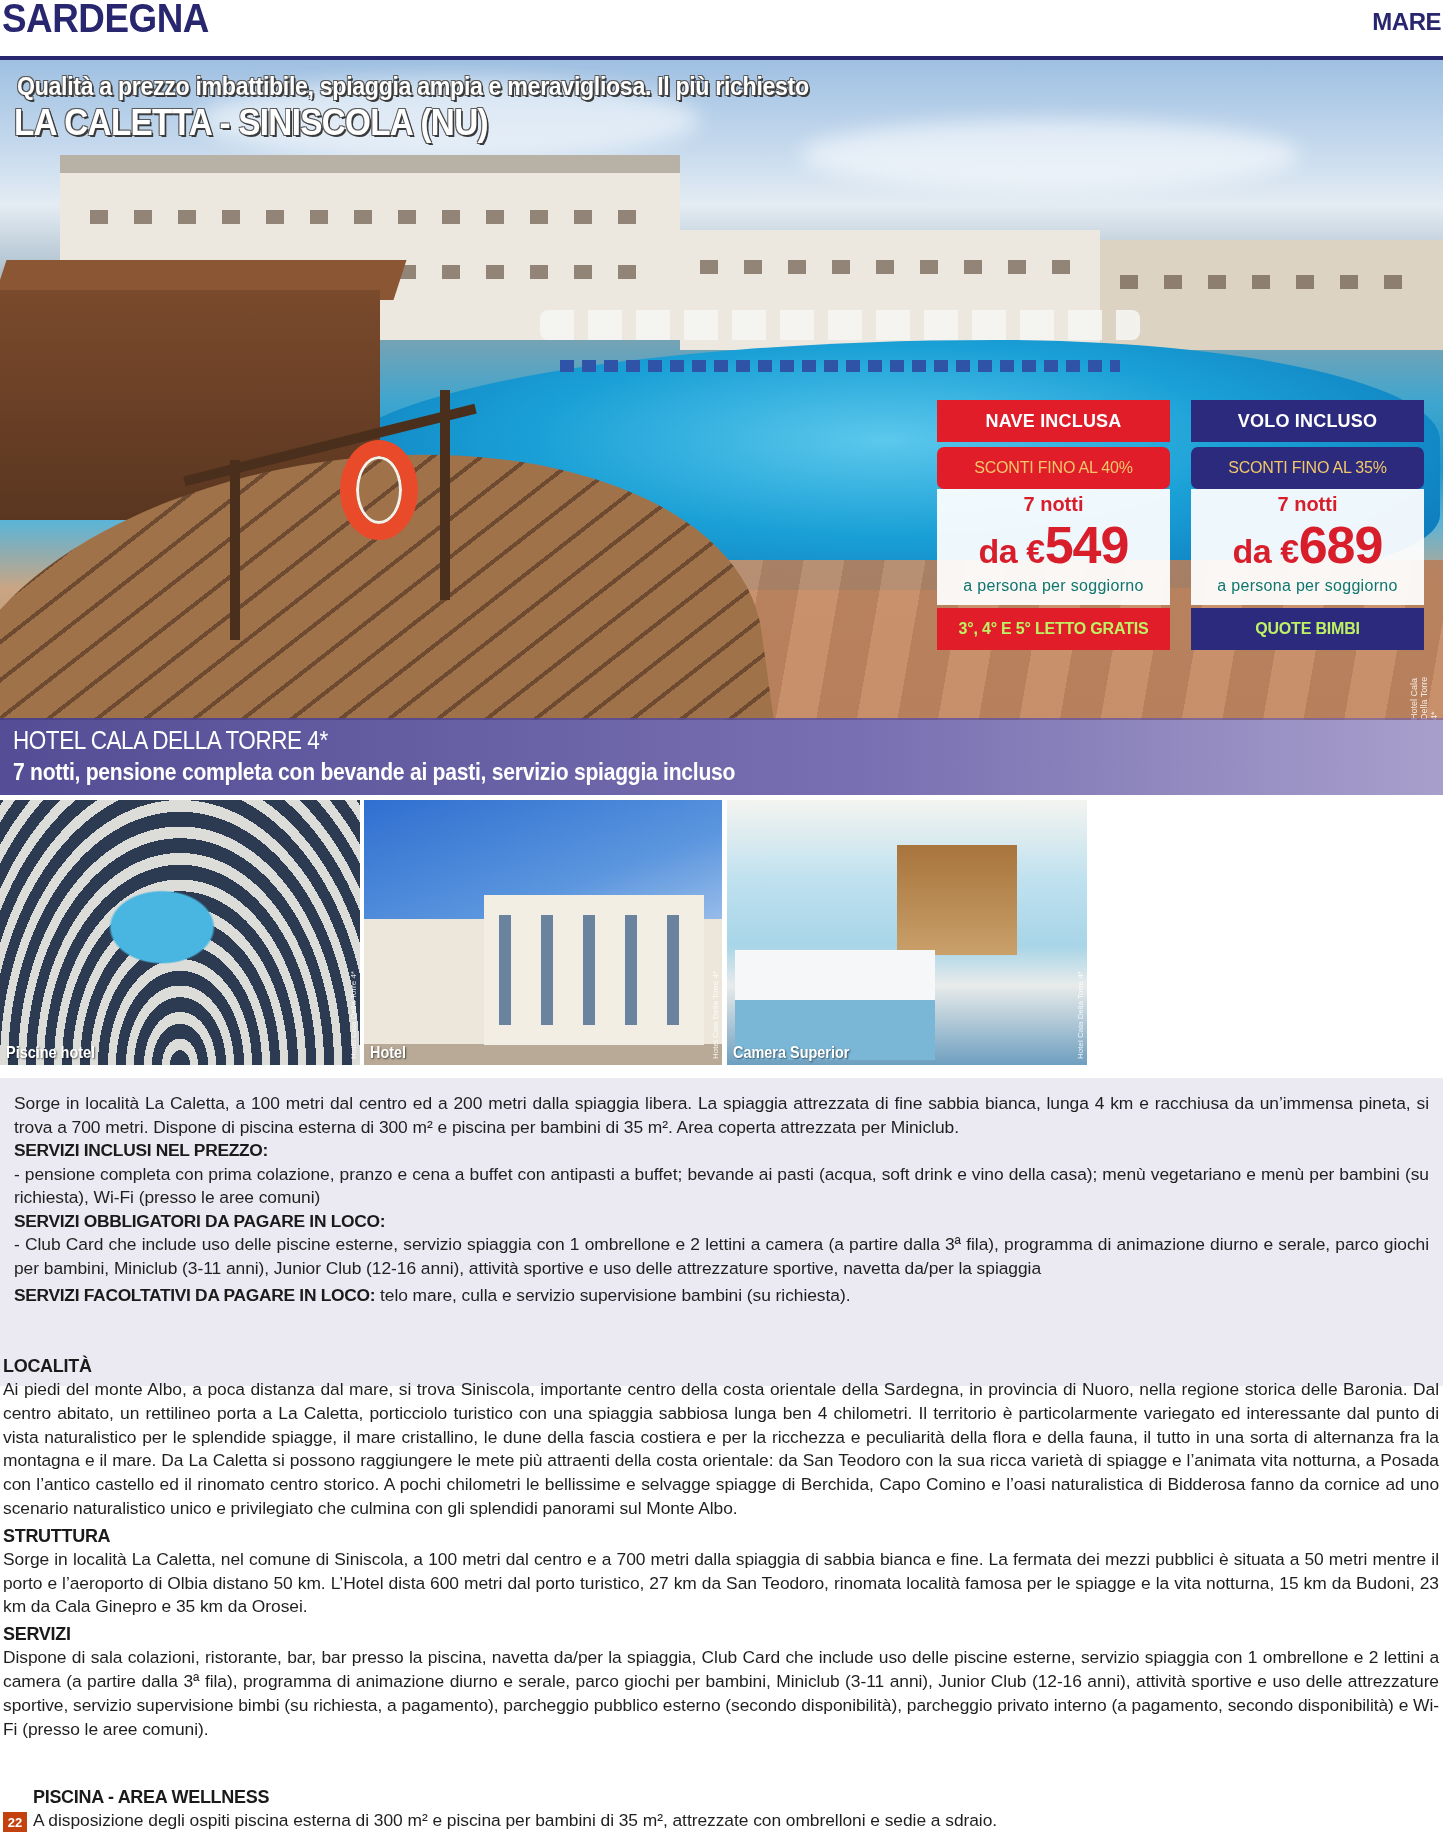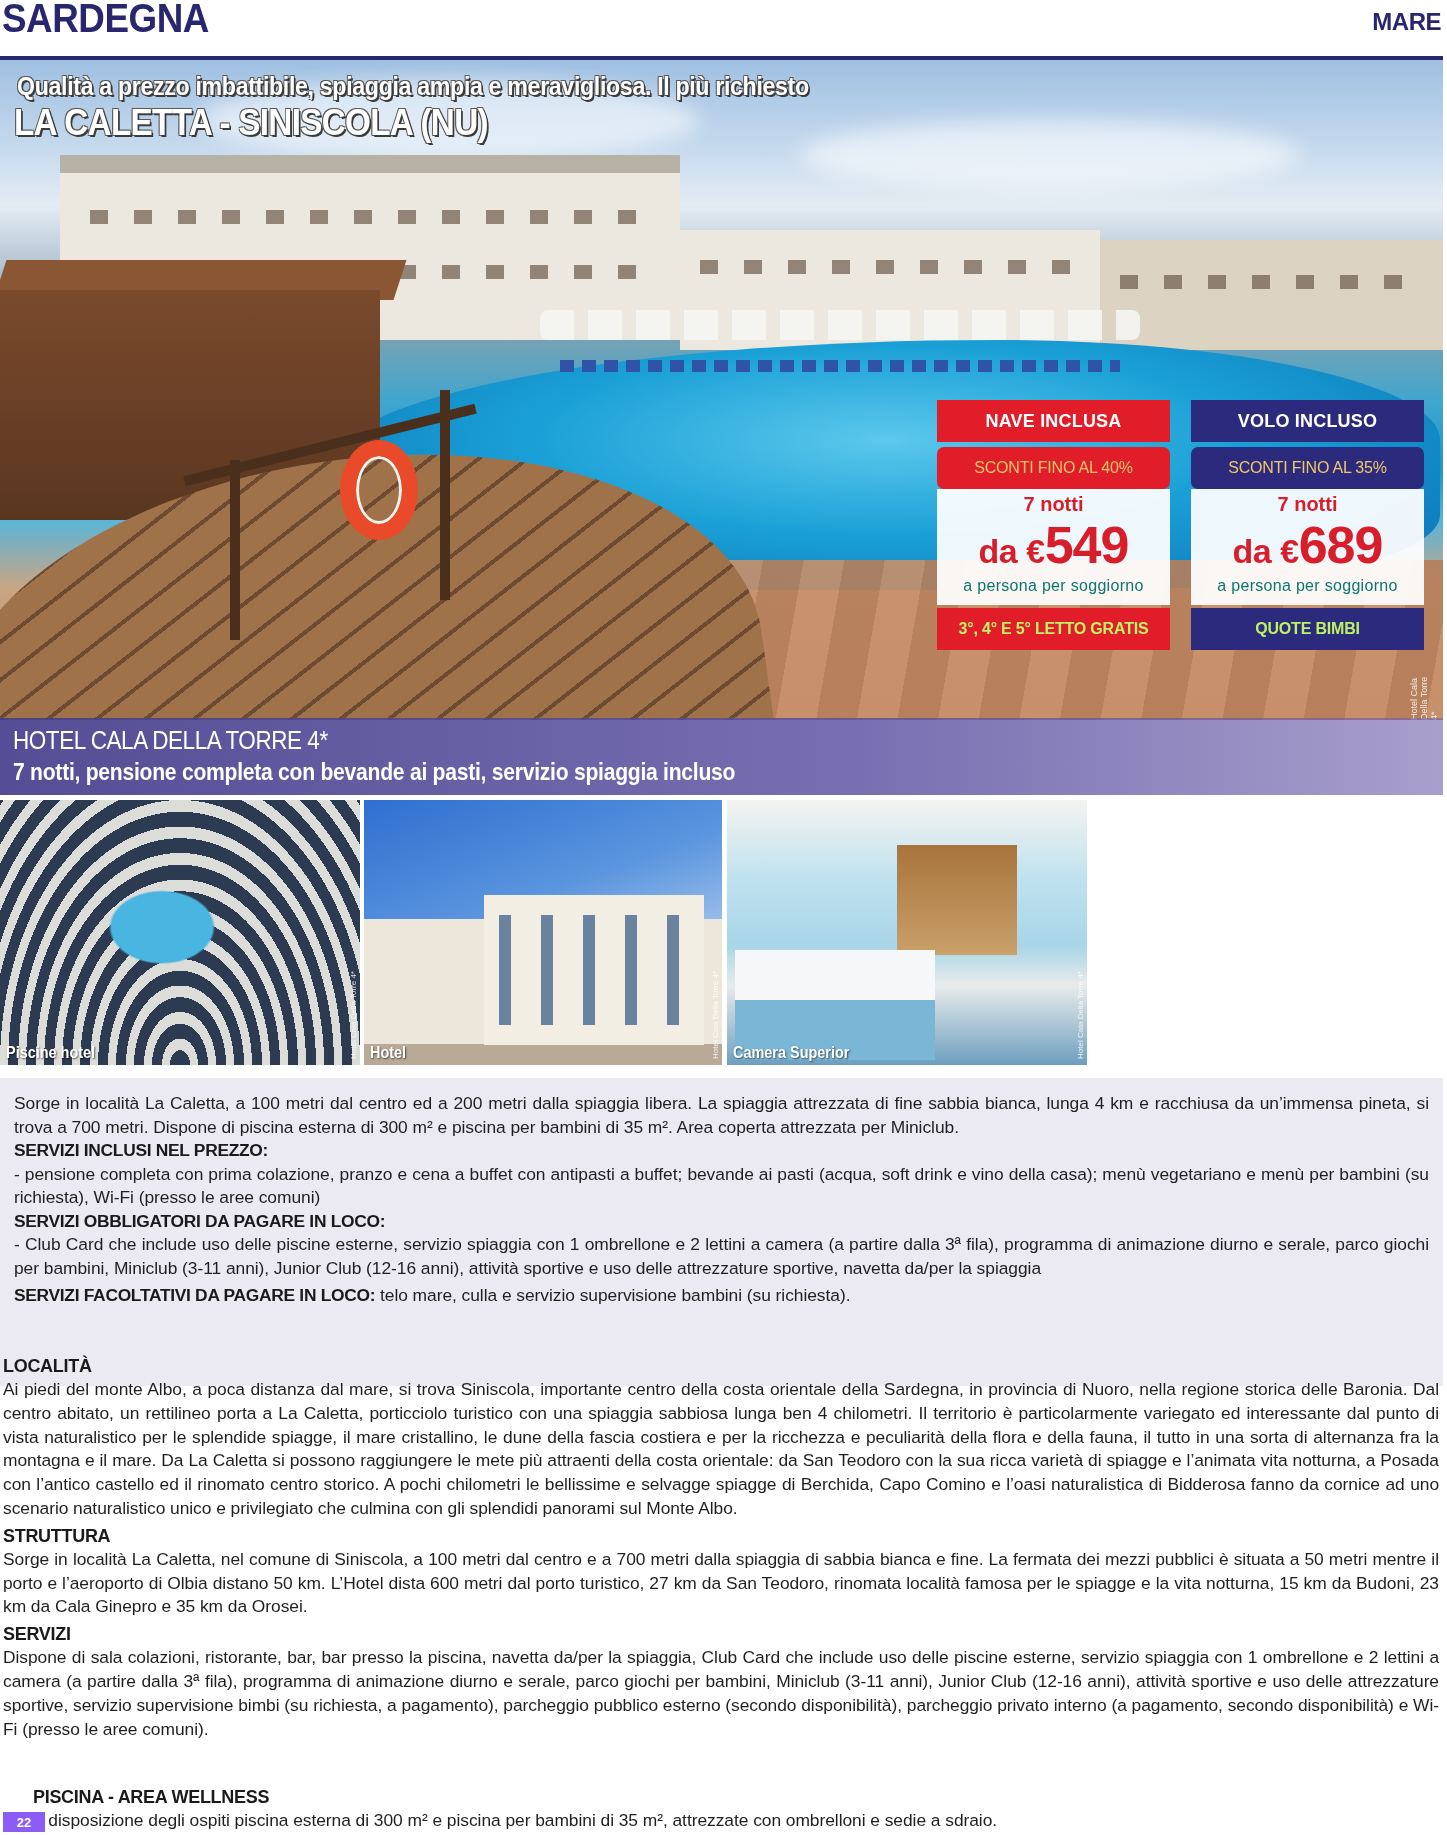--- a/index.html
+++ b/index.html
@@ -80,21 +80,21 @@
 
   .info-box { position: absolute; left: 0; top: 1078px; width: 1443px; height: 308px; background: #ebe9f2; padding: 14px 14px 0 14px; }
   .info-box p { font-size: 17.4px; line-height: 23.5px; color: #1f1f1f; letter-spacing: -0.05px; text-align: justify; }
   .info-box .hd { font-weight: 700; color: #1a1a1a; letter-spacing: -0.3px; }
   .info-box .gap { margin-top: 4px; }
 
   .body-sections { position: absolute; left: 0; top: 1355px; width: 1443px; padding: 0 4px 0 3px; }
   .section-head { font-size: 18px; font-weight: 700; color: #1a1a1a; line-height: 23px; letter-spacing: -0.3px; }
   .section-text { font-size: 17.4px; line-height: 23.8px; color: #1f1f1f; text-align: justify; letter-spacing: -0.05px; margin-bottom: 4px; }
 
-  .page-number { position: absolute; left: 3px; top: 1812px; width: 42px; height: 20px; background: #8b5cf6; color: #ffffff; font-size: 13px; font-weight: 700; display: flex; align-items: center; justify-content: center; }
+  .page-number { position: absolute; left: 3px; top: 1812px; width: 24px; height: 20px; background: #c2410c; color: #ffffff; font-size: 13px; font-weight: 700; display: flex; align-items: center; justify-content: center; }
   .wellness { position: absolute; left: 33px; top: 1786px; width: 1410px; }
 </style>
 </head>
 <body>
 
 <div class="top-header">
   <div class="region-title">SARDEGNA</div>
   <div class="category-label">MARE</div>
   <div class="header-rule"></div>
 </div>

